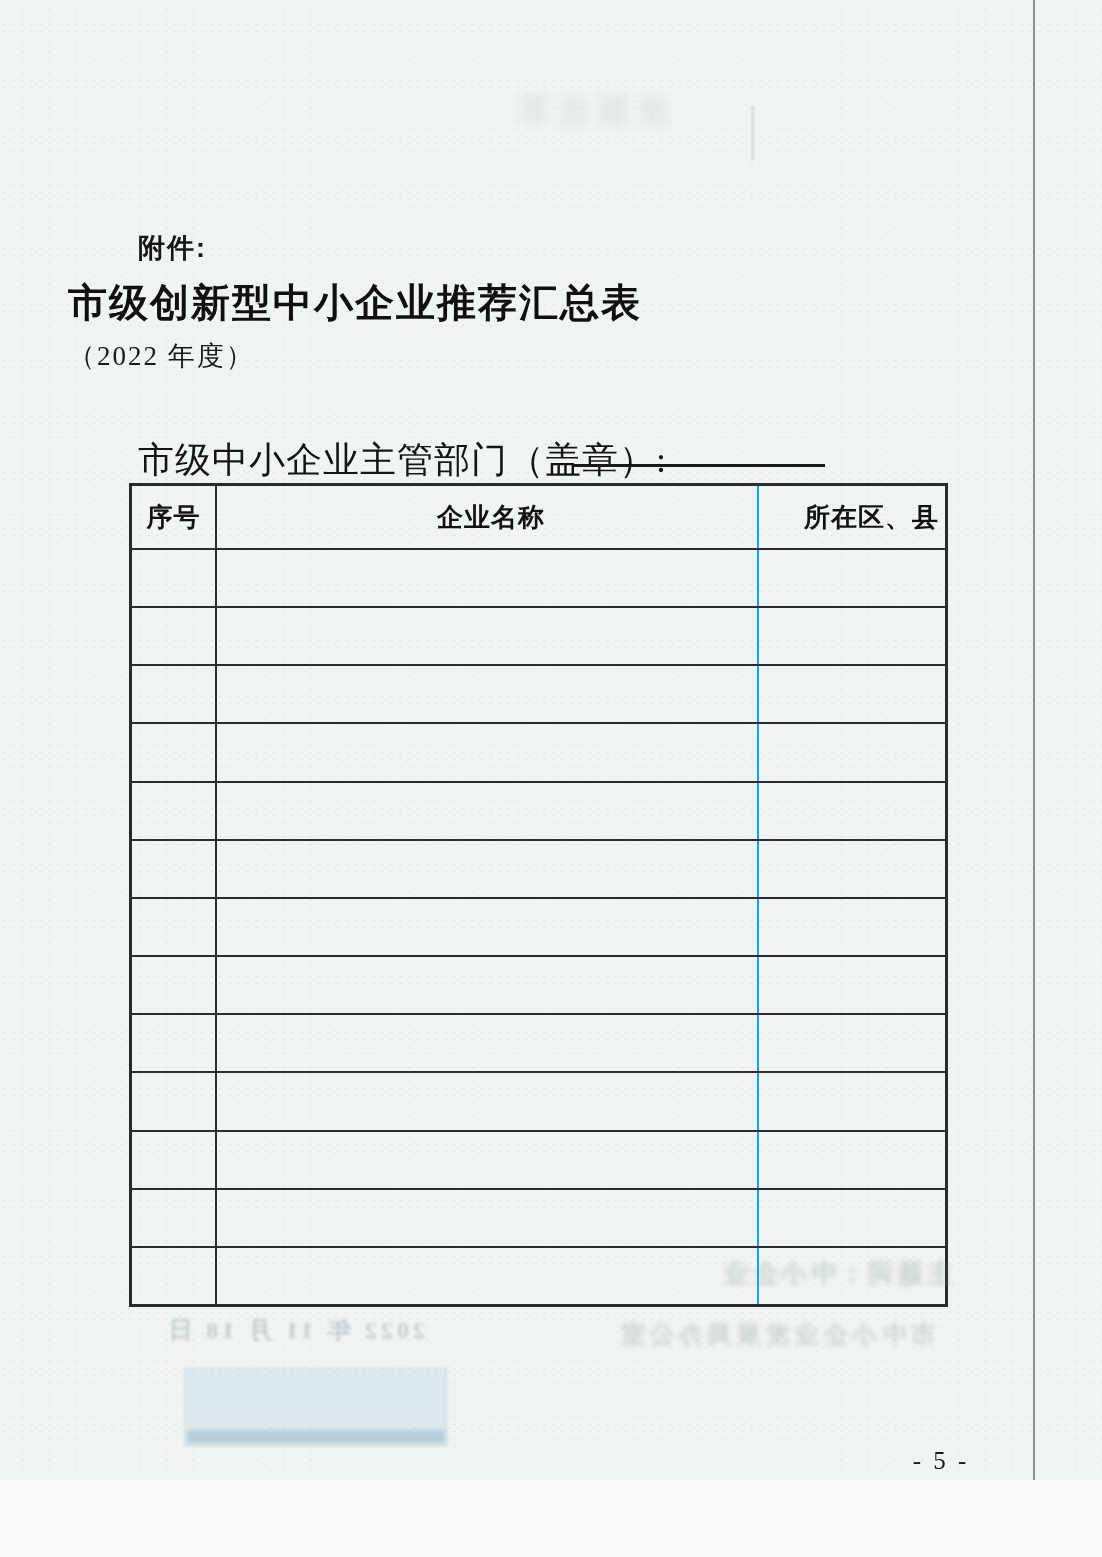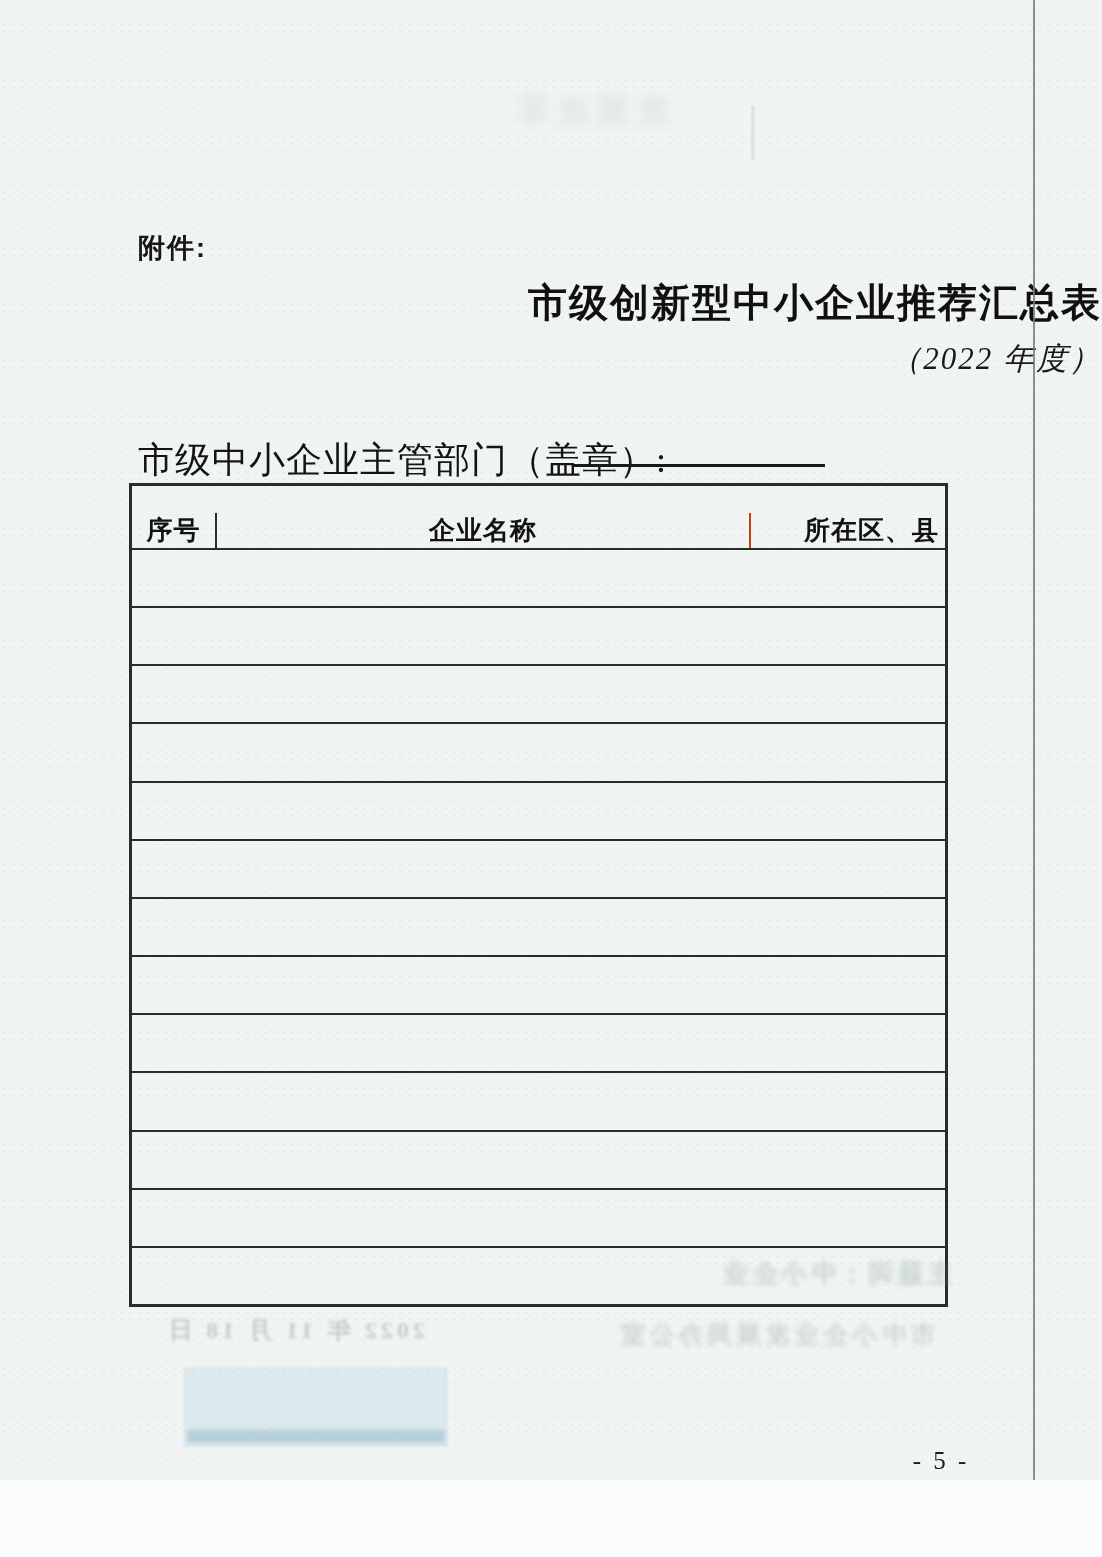--- a/index.html
+++ b/index.html
@@ -39,27 +39,27 @@
     background:#fbfdfc;
   }
 
   
   .attachment{
     position:absolute;left:138px;top:230px;
     font-family:"Liberation Sans", sans-serif;
     font-weight:bold;font-size:27px;color:#161616;letter-spacing:2px;
   }
   .title{
-    position:absolute;left:68px;top:276px;width:1034px;text-align:right;
+    position:absolute;left:68px;top:276px;width:1034px;text-align:left;
     font-family:"Liberation Serif", serif;
     font-weight:bold;font-size:39px;color:#101010;letter-spacing:2px;
   }
   .subtitle{
-    position:absolute;left:68px;top:338px;width:1034px;text-align:right;
-    font-size:31px;color:#191919;letter-spacing:2px;font-style:italic;
+    position:absolute;left:68px;top:338px;width:1034px;text-align:left;
+    font-size:27px;color:#191919;letter-spacing:2px;
   }
   .stamp-line{
     position:absolute;left:138px;top:436px;
     font-size:36px;color:#141414;letter-spacing:1px;
   }
   .stamp-underline{
     position:absolute;left:574px;top:464px;width:251px;height:3px;
     background:#1a1a1a;
   }
   .page-number{
@@ -67,28 +67,28 @@
     font-size:25px;color:#1c1c1c;letter-spacing:3px;
   }
 
   
   .summary-table{
     position:absolute;left:129px;top:483px;width:819px;height:824px;
     border:3px solid #2b2b29;box-sizing:border-box;
     display:flex;flex-direction:column;
     background:transparent;
   }
-  .trow{display:flex;flex:1 1 auto;border-top:2px solid #2c2c2a;min-height:0;align-items:flex-end;}
+  .trow{display:flex;flex:1 1 auto;border-top:2px solid #2c2c2a;min-height:0;}
   .trow.header{flex:0 0 62px;border-top:none;}
   .tcell{
     box-sizing:border-box;min-width:0;
     display:flex;align-items:center;justify-content:center;
   }
   .tcell.c0{flex:0 0 85px;border-right:2px solid #2c2c2a;}
-  .tcell.c1{flex:0 0 534px;border-right:2px solid #c2410c;}
+  .tcell.c1{flex:0 0 534px;border-right:2px solid #0ea5e9;margin-left:8px;}
   .tcell.c2{flex:1 1 auto;}
   .trow.header .tcell{
     font-family:"Liberation Sans", sans-serif;
     font-weight:bold;font-size:26px;color:#121212;letter-spacing:1px;
   }
   .trow.header .tcell.c2{justify-content:flex-end;padding-right:6px;}
   .trow .tcell{font-size:24px;color:#222;}
 
   
   .bleed{

